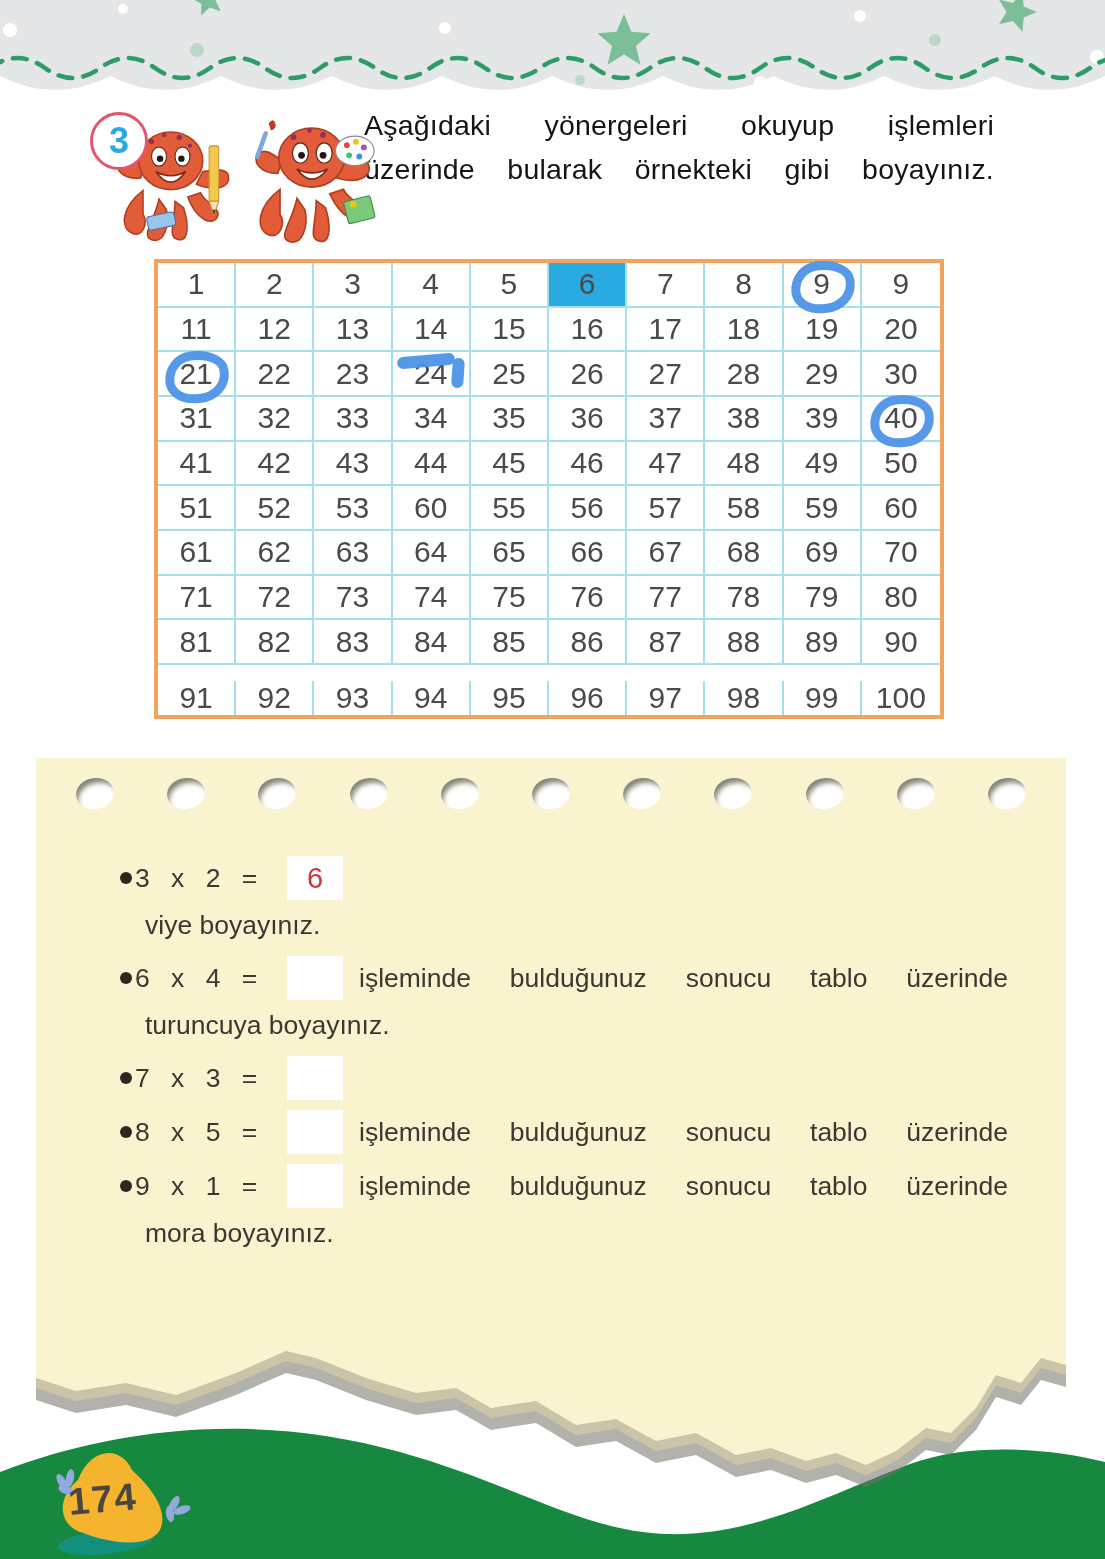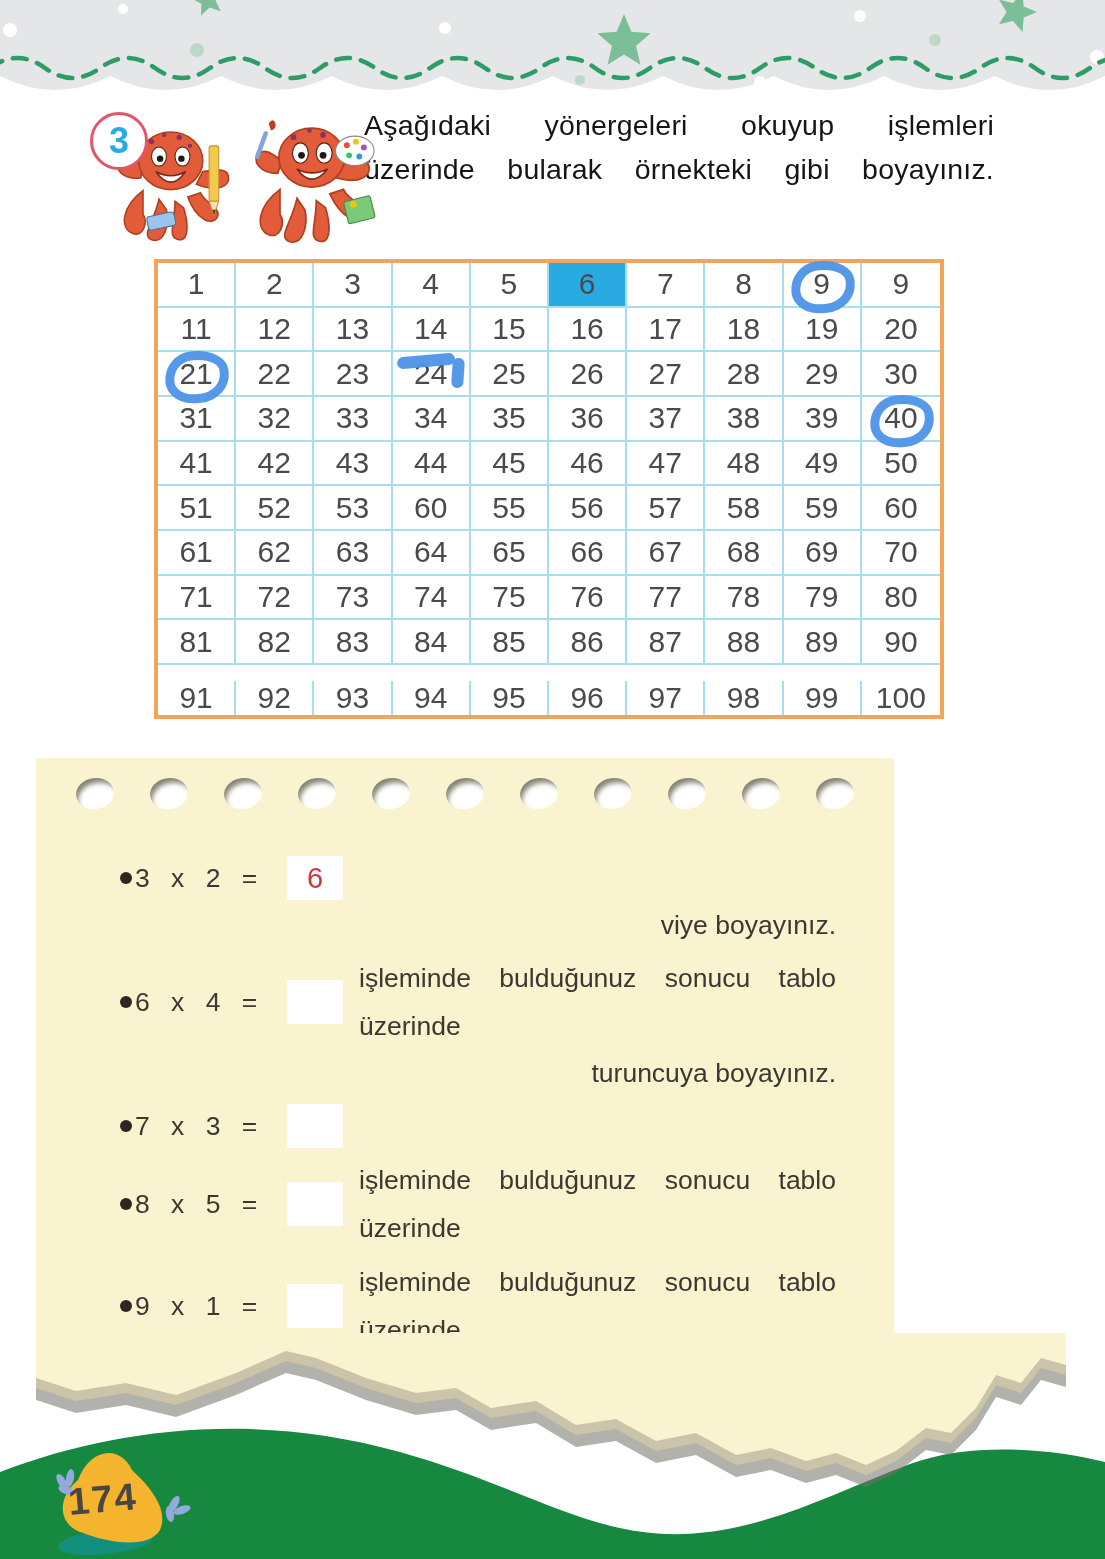--- a/index.html
+++ b/index.html
@@ -32,34 +32,34 @@
   .cell.hl{background:#29ABE2;}
   .cell.circled::after{content:"";position:absolute;left:50%;top:50%;width:46px;height:34px;
         margin:-23px 0 0 -31px;border:9px solid #4E93E8;
         border-radius:48% 58% 52% 50% / 60% 46% 58% 50%;transform:rotate(-6deg);opacity:.95;}
   .cell.scribbled::before{content:"";position:absolute;left:4px;top:3px;width:58px;height:12px;
         background:#4E93E8;border-radius:6px;transform:rotate(-5deg);opacity:.95;}
   .cell.scribbled::after{content:"";position:absolute;right:5px;top:6px;width:12px;height:30px;
         background:#4E93E8;border-radius:6px;transform:rotate(4deg);opacity:.95;}
 
   
-  .paper{position:absolute;left:36px;top:758px;width:858px;height:575px;background:#FAF3D0;}
+  .paper{position:absolute;left:36px;top:758px;width:1030px;height:575px;background:#FAF3D0;}
   .holes{position:absolute;left:0;top:20px;width:100%;display:flex;justify-content:space-between;
          padding:0 40px;box-sizing:border-box;}
   .hole{width:38px;height:31px;background:#fff;border-radius:50%;transform:rotate(-8deg);
         box-shadow:inset 3px 7px 5px -2px rgba(110,110,92,.85);}
   .tasks{position:absolute;left:84px;top:96px;right:58px;color:#3C3831;font-size:26.5px;}
   .task{margin-bottom:6px;}
   .trow1{display:flex;align-items:center;line-height:48px;}
   .bullet{flex:none;width:12px;height:12px;border-radius:50%;background:#2E2620;margin-right:3px;}
   .expr{flex:none;white-space:pre;word-spacing:12px;letter-spacing:1px;margin-right:12px;min-width:140px;}
   .abox{flex:none;width:56px;height:44px;background:#fff;display:flex;align-items:center;justify-content:center;
         font-size:29px;color:#C8373E;margin-right:16px;}
   .tline1{flex:1;text-align:justify;text-align-last:justify;}
-  .tline2{margin-left:25px;line-height:46px;text-align:right;}
+  .tline2{margin-left:25px;line-height:46px;}
   .torn{position:absolute;left:36px;top:1333px;width:1030px;height:170px;z-index:1;}
 
   
   .hill{position:absolute;left:0;bottom:0;width:1105px;height:165px;z-index:0;}
   .blob{position:absolute;left:28px;top:1438px;width:220px;height:120px;z-index:2;}
   .pagenum{position:absolute;left:56px;top:1478px;width:94px;text-align:center;z-index:3;
            font-size:38px;font-weight:bold;color:#4C4640;transform:rotate(-5deg);letter-spacing:2px;}
 </style>
 </head>
 <body>

